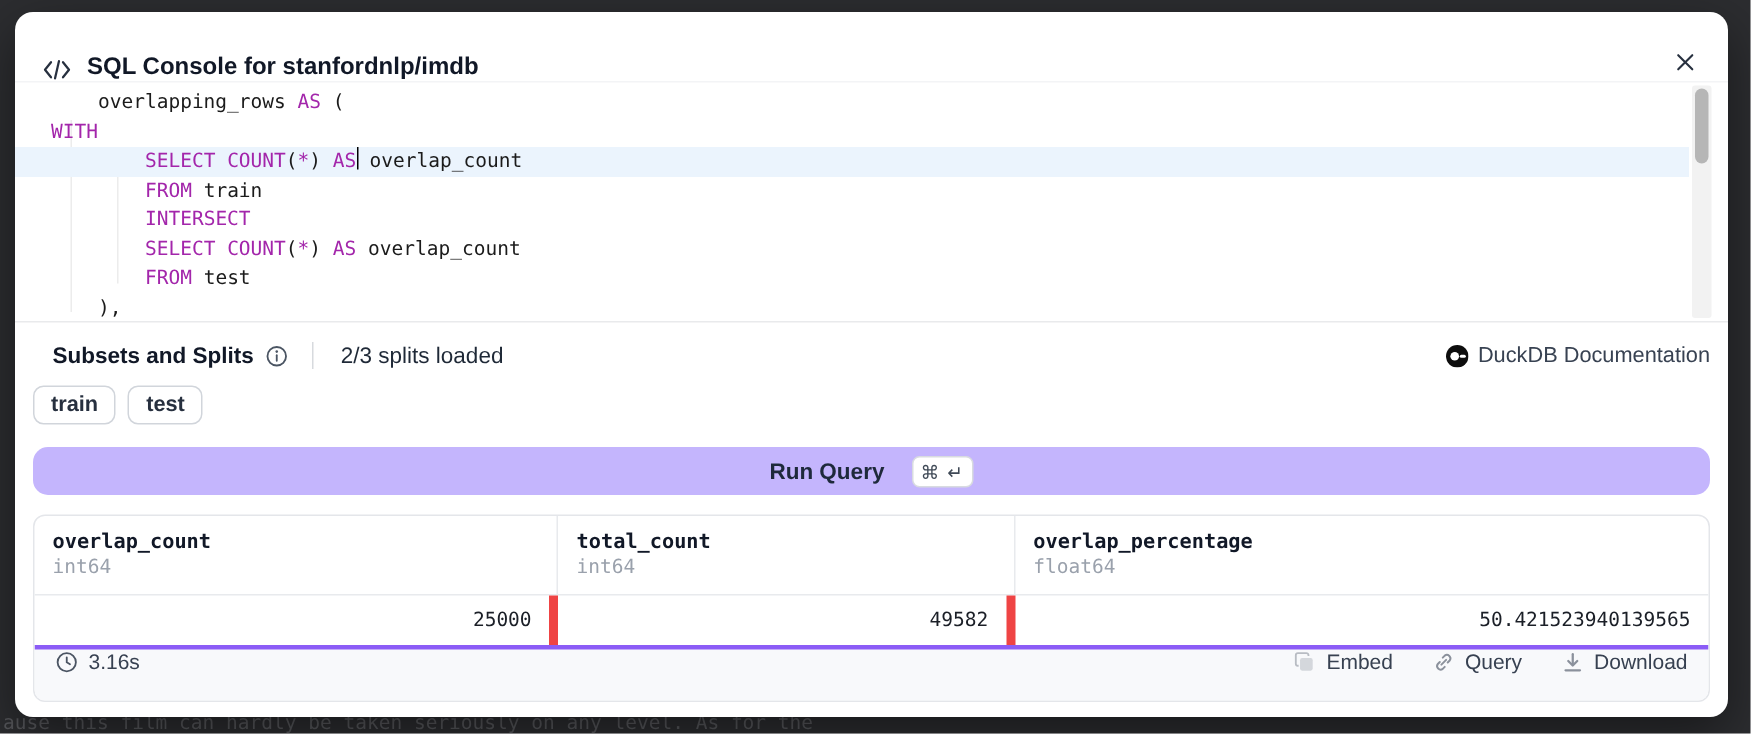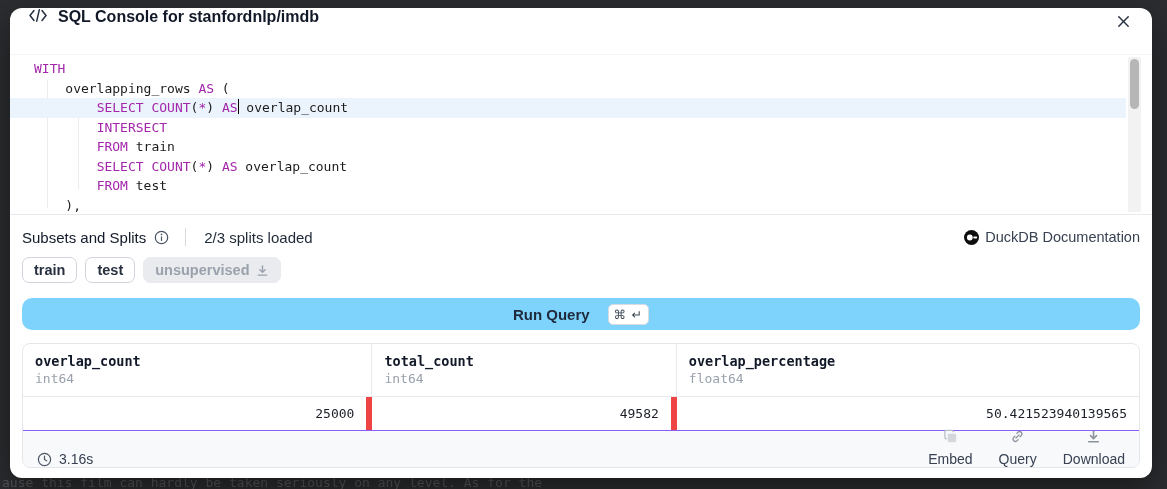--- a/index.html
+++ b/index.html
@@ -17,21 +17,21 @@
   }
   .modal {
     position: absolute; left: 10px; top: 8px;
     width: 1142px; height: 470px;
     background: #ffffff; border-radius: 12px;
     box-shadow: 0 12px 35px rgba(0,0,0,0.45);
     overflow: hidden;
   }
   
   .modal-header {
-    display: flex; align-items: flex-start; gap: 10px;
+    display: flex; align-items: flex-end; gap: 10px;
     height: 46px; padding: 0 16px 0 18px;
   }
   .modal-title { font-size: 16px; font-weight: bold; color: #111827; }
   .close-btn {
     margin-left: auto; background: none; border: none; cursor: pointer;
     width: 26px; height: 26px; display: flex; align-items: center; justify-content: center;
   }
   
   .editor {
     position: relative; height: 161px;
@@ -52,37 +52,37 @@
   .guide-2 { left: 68px; top: 44px; bottom: 25px; }
   .ed-scrollbar {
     position: absolute; right: 11px; top: 2px; bottom: 2px; width: 13px;
     background: #f2f2f2; border-radius: 2px; z-index: 2;
   }
   .ed-thumb { position: absolute; left: 2px; top: 2px; width: 9px; height: 50px; background: #b6b6b6; border-radius: 5px; }
   
   .content { padding: 0 12px; }
   .subsets-row { display: flex; align-items: center; margin-top: 13px; }
   .subsets-left { display: flex; align-items: center; gap: 8px; }
-  .subsets-title { font-size: 15px; font-weight: normal; color: #111827; }
+  .subsets-title { font-size: 15px; font-weight: bold; color: #111827; margin-left: 13px; }
   .v-divider { width: 1px; height: 18px; background: #d7dade; margin: 0 10px 0 8px; }
   .subsets-status { font-size: 15px; color: #1f2937; }
   .doc-link { margin-left: auto; display: flex; align-items: center; gap: 6px;
     font-size: 14.5px; color: #384252; cursor: pointer; background: none; border: none;
     font-family: "Liberation Sans", sans-serif; }
   .pills-row { display: flex; align-items: center; gap: 8px; margin-top: 11px; }
   .pill {
     height: 26px; display: inline-flex; align-items: center; gap: 6px;
     padding: 0 11px; border: 1px solid #d1d5db; border-radius: 7px;
     background: #fff; font-size: 14.5px; font-weight: bold; color: #27303f;
     cursor: pointer; font-family: "Liberation Sans", sans-serif;
   }
   .pill.muted { background: #e9ebee; border-color: #e9ebee; color: #9aa1ac; }
   .run-btn {
     margin-top: 15px; width: 100%; height: 32px;
-    background: #7dd3fc; border: none; border-radius: 10px;
+    background: #c4b5fd; border: none; border-radius: 10px;
     display: flex; align-items: center; justify-content: center; gap: 18px;
     cursor: pointer; font-family: "Liberation Sans", sans-serif;
   }
   .run-label { font-size: 15px; font-weight: bold; color: #1e293b; }
   .kbd {
     background: #fff; border: 1px solid #d8dbe0; border-radius: 5px;
     height: 21px; padding: 0 5px; display: flex; align-items: center;
     font-size: 12.5px; color: #3f4956; letter-spacing: 1px;
   }
   
@@ -92,27 +92,27 @@
   .th:nth-child(2) { flex: 0 0 27.28%; }
   .th:last-child { flex: 1 1 auto; border-right: none; }
   .col-name { font-family: "DejaVu Sans Mono", monospace; font-size: 13.5px; font-weight: bold; color: #111827; }
   .col-type { font-family: "DejaVu Sans Mono", monospace; font-size: 13px; color: #9aa1ac; margin-top: 2px; }
   .trow { display: flex; border-top: 1px solid #e8eaed; }
   .td { flex: 0 0 31.31%; padding: 9px 12px; border-right: 6px solid #ef4444;
         font-family: "DejaVu Sans Mono", monospace; font-size: 13px; color: #1b1f27; text-align: right; }
   .td:nth-child(2) { flex: 0 0 27.28%; }
   .td:last-child { flex: 1 1 auto; border-right: none; }
   .card-footer {
-    display: flex; align-items: flex-end; border-top: 1px solid #8b5cf6;
+    display: flex; align-items: flex-start; border-top: 3px solid #8b5cf6;
     background: #f8f9fb; height: 37px; padding: 0 14px;
   }
   .duration { display: flex; align-items: center; gap: 7px; font-size: 14px; color: #374151; }
   .footer-actions { margin-left: auto; display: flex; align-items: center; gap: 26px; }
   .action-btn { display: flex; align-items: center; gap: 7px; background: none; border: none;
-    font-size: 14px; color: #374151; cursor: pointer; font-family: "Liberation Sans", sans-serif; flex-direction: column; }
+    font-size: 14px; color: #374151; cursor: pointer; font-family: "Liberation Sans", sans-serif; }
   svg { display: block; }
 </style>
 </head>
 <body>
 
 <div class="dimmed-bg-text">ause this film can hardly be taken seriously on any level. As for the</div>
 
 <div class="modal">
 
   <div class="modal-header">
@@ -131,25 +131,25 @@
             <line x1="13" y1="3" x2="3" y2="13"></line>
         </svg>
       </span>
     </button>
   </div>
 
   <div class="editor">
     <div class="indent-guide guide-1"></div>
     <div class="indent-guide guide-2"></div>
     <div>
+        <div class="code-line"><span class="tok-p">    overlapping_rows </span><span class="tok-k">AS</span><span class="tok-p"> (</span></div>
         <div class="code-line"><span class="tok-k">WITH</span></div>
-        <div class="code-line"><span class="tok-p">    overlapping_rows </span><span class="tok-k">AS</span><span class="tok-p"> (</span></div>
         <div class="code-line hl"><span class="tok-p">        </span><span class="tok-k">SELECT</span><span class="tok-p"> </span><span class="tok-k">COUNT</span><span class="tok-p">(</span><span class="tok-k">*</span><span class="tok-p">) </span><span class="tok-k">AS</span><span class="cursor"></span><span class="tok-p"> overlap_count</span></div>
+        <div class="code-line"><span class="tok-p">        </span><span class="tok-k">FROM</span><span class="tok-p"> train</span></div>
         <div class="code-line"><span class="tok-p">        </span><span class="tok-k">INTERSECT</span></div>
-        <div class="code-line"><span class="tok-p">        </span><span class="tok-k">FROM</span><span class="tok-p"> train</span></div>
         <div class="code-line"><span class="tok-p">        </span><span class="tok-k">SELECT</span><span class="tok-p"> </span><span class="tok-k">COUNT</span><span class="tok-p">(</span><span class="tok-k">*</span><span class="tok-p">) </span><span class="tok-k">AS</span><span class="tok-p"> overlap_count</span></div>
         <div class="code-line"><span class="tok-p">        </span><span class="tok-k">FROM</span><span class="tok-p"> test</span></div>
         <div class="code-line"><span class="tok-p">    ),</span></div>
       </div>
     <div class="ed-scrollbar">
       <div class="ed-thumb"></div>
     </div>
   </div>
 
   <div class="content">
@@ -178,30 +178,20 @@
         <span>DuckDB Documentation</span>
       </button>
     </div>
 
     <div class="pills-row">
       <button class="pill">
         <span>train</span>
       </button>
       <button class="pill">
         <span>test</span>
-      </button>
-      <button class="pill muted">
-        <span>unsupervised</span>
-        <span>
-          <svg width="13" height="13" viewBox="0 0 14 14" fill="none" stroke="#9aa1ac" stroke-width="1.5" stroke-linecap="round" stroke-linejoin="round">
-            <path d="M7 2v6.5"></path>
-              <path d="M4.2 6.2 7 9 9.8 6.2"></path>
-              <path d="M2.5 12h9"></path>
-          </svg>
-        </span>
       </button>
     </div>
 
     <button class="run-btn">
       <span class="run-label">Run Query</span>
       <span class="kbd">⌘ ↵</span>
     </button>
 
     <div class="card">
       <div class="thead">

